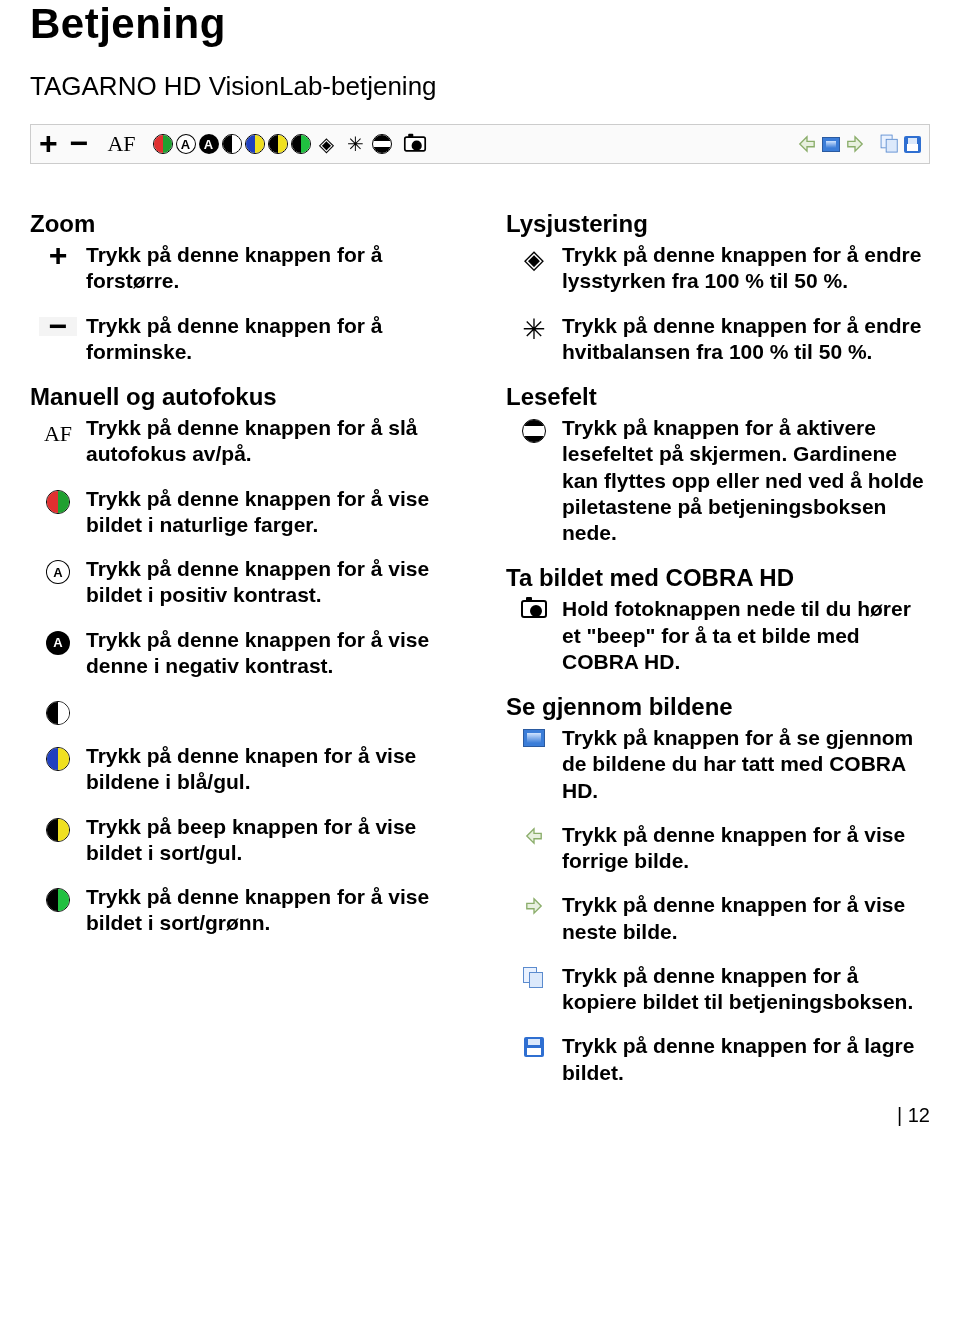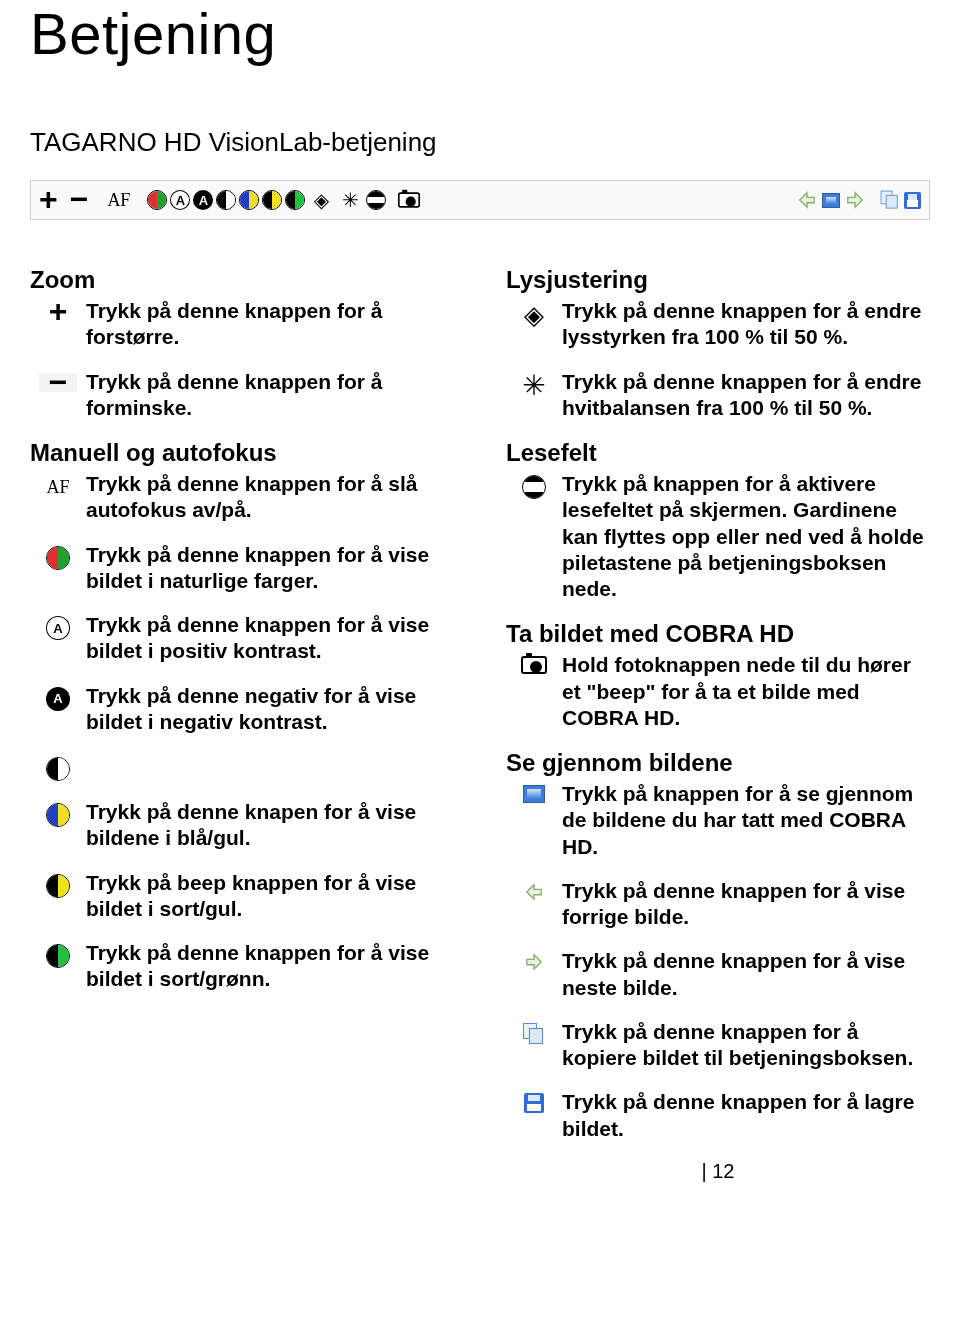--- a/index.html
+++ b/index.html
@@ -6,24 +6,24 @@
   body {
     background: #fff;
     font-family: "Helvetica Neue", Helvetica, Arial, sans-serif;
     font-weight: 300;
     color: #000;
     width: 960px;
     margin: 0;
     padding: 0 30px 40px 30px;
   }
   .page-title {
-    font-size: 58px;
-    font-weight: 400;
+    font-size: 42px;
+    font-weight: 700;
     letter-spacing: 0.5px;
-    margin-bottom: 60px;
+    margin-bottom: 23px;
   }
   .subtitle {
     font-size: 26px;
     font-weight: 500;
     margin-bottom: 22px;
   }
   .toolbar {
     border: 1px solid #ccc;
     background: #fafafa;
     height: 40px;
@@ -57,31 +57,31 @@
     padding-top: 4px;
   }
   .text-cell {
     flex: 1;
     font-size: 21px;
     line-height: 1.25;
     font-weight: 700;
   }
   .section-block { margin-bottom: 14px; }
   .page-num {
-    text-align: center;
+    text-align: right;
     font-size: 20px;
     margin-top: 4px;
   }
   
   .ic { display: inline-block; }
   .ic-plus, .ic-minus {
     font-size: 32px; font-weight: 700; line-height: 0.6;
   }
   .ic-af {
-    font-family: serif; font-size: 18px; font-weight: 400;
+    font-family: serif; font-size: 22px; font-weight: 400;
     border: 0; padding: 2px 3px;
   }
   .ball {
     width: 24px; height: 24px; border-radius: 50%;
     display: inline-block; position: relative; overflow: hidden;
   }
   .ball.sm { width: 20px; height: 20px; }
   .ball .half-l, .ball .half-r { position: absolute; top:0; bottom:0; width:50%; }
   .ball .half-l { left:0; } .ball .half-r { right:0; }
   .ball .letter { position:absolute; inset:0; display:flex; align-items:center; justify-content:center; font-weight:700; font-size:13px;}
@@ -257,21 +257,21 @@
             </span>
           </div>
         <div class="text-cell">Trykk på denne knappen for å vise bildet i positiv kontrast.</div>
       </div>
       <div class="row">
         <div class="icon-cell">
             <span class="ball" style="background:#000">
               <span class="letter" style="color:#fff">A</span>
             </span>
           </div>
-        <div class="text-cell">Trykk på denne negativ for å vise bildet i negativ kontrast.</div>
+        <div class="text-cell">Trykk på denne knappen for å vise denne i negativ kontrast.</div>
       </div>
       <div class="row">
         <div class="icon-cell">
             <span class="ball bord">
               <span class="half-l" style="background:#000"></span>
               <span class="half-r" style="background:#fff"></span>
             </span>
           </div>
       </div>
       <div class="row">

